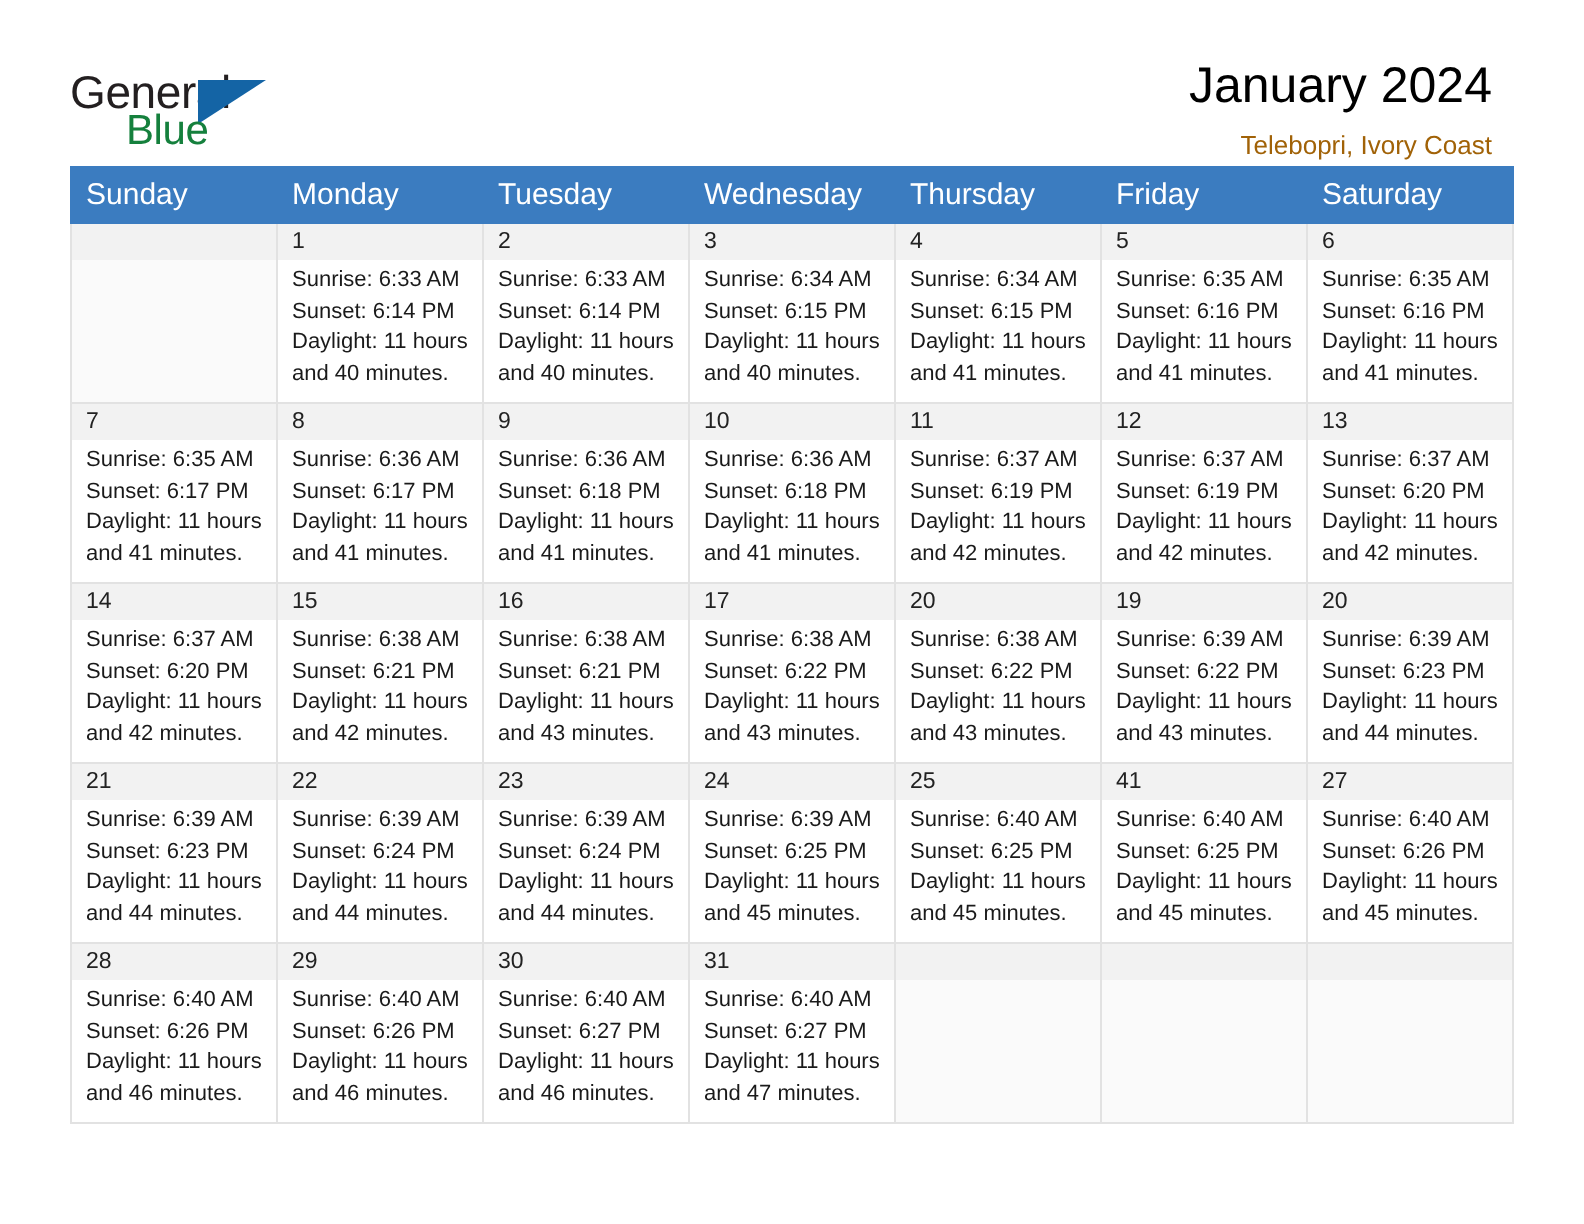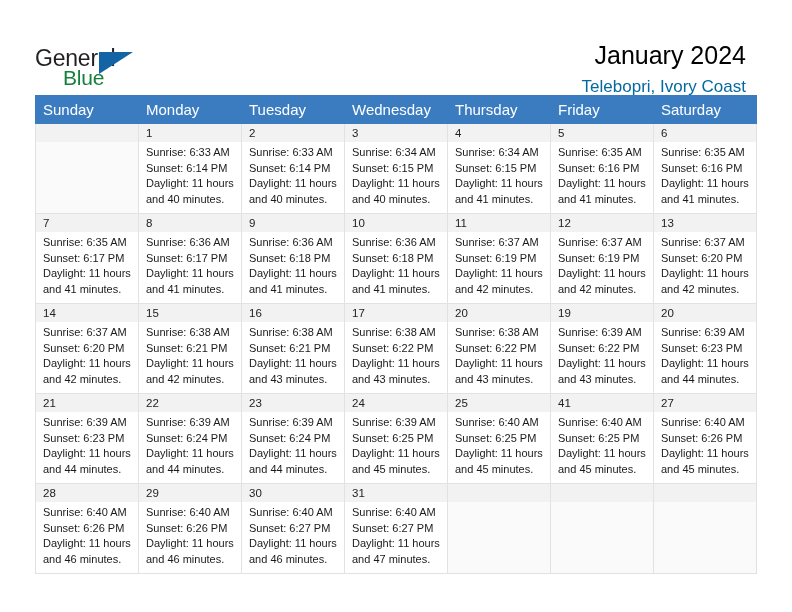--- a/index.html
+++ b/index.html
@@ -12,21 +12,21 @@
     height: 612px;
     font-family: "Liberation Sans", sans-serif;
     color: #000000;
     overflow: hidden;
   }
   .page {
     position: relative;
     width: 783px;
     height: 612px;
     box-sizing: border-box;
-    padding: 16px 35px;
+    padding: 4px 35px;
   }
 
   
   .header {
     display: flex;
     align-items: flex-start;
     justify-content: space-between;
     padding-top: 26px;
     height: 70px;
     box-sizing: border-box;
@@ -68,22 +68,22 @@
     padding-right: 2px;
   }
   .cal-title {
     font-size: 25px;
     color: #000;
     line-height: 1.05;
     font-weight: normal;
     margin: 0;
   }
   .cal-subtitle {
-    font-size: 17px;
-    color: #0369a1;
+    font-size: 13px;
+    color: #a16207;
     margin-top: 9px;
   }
 
   
   .calendar {
     border-collapse: collapse;
     width: 722px;
     table-layout: fixed;
     margin-top: 9px;
   }

